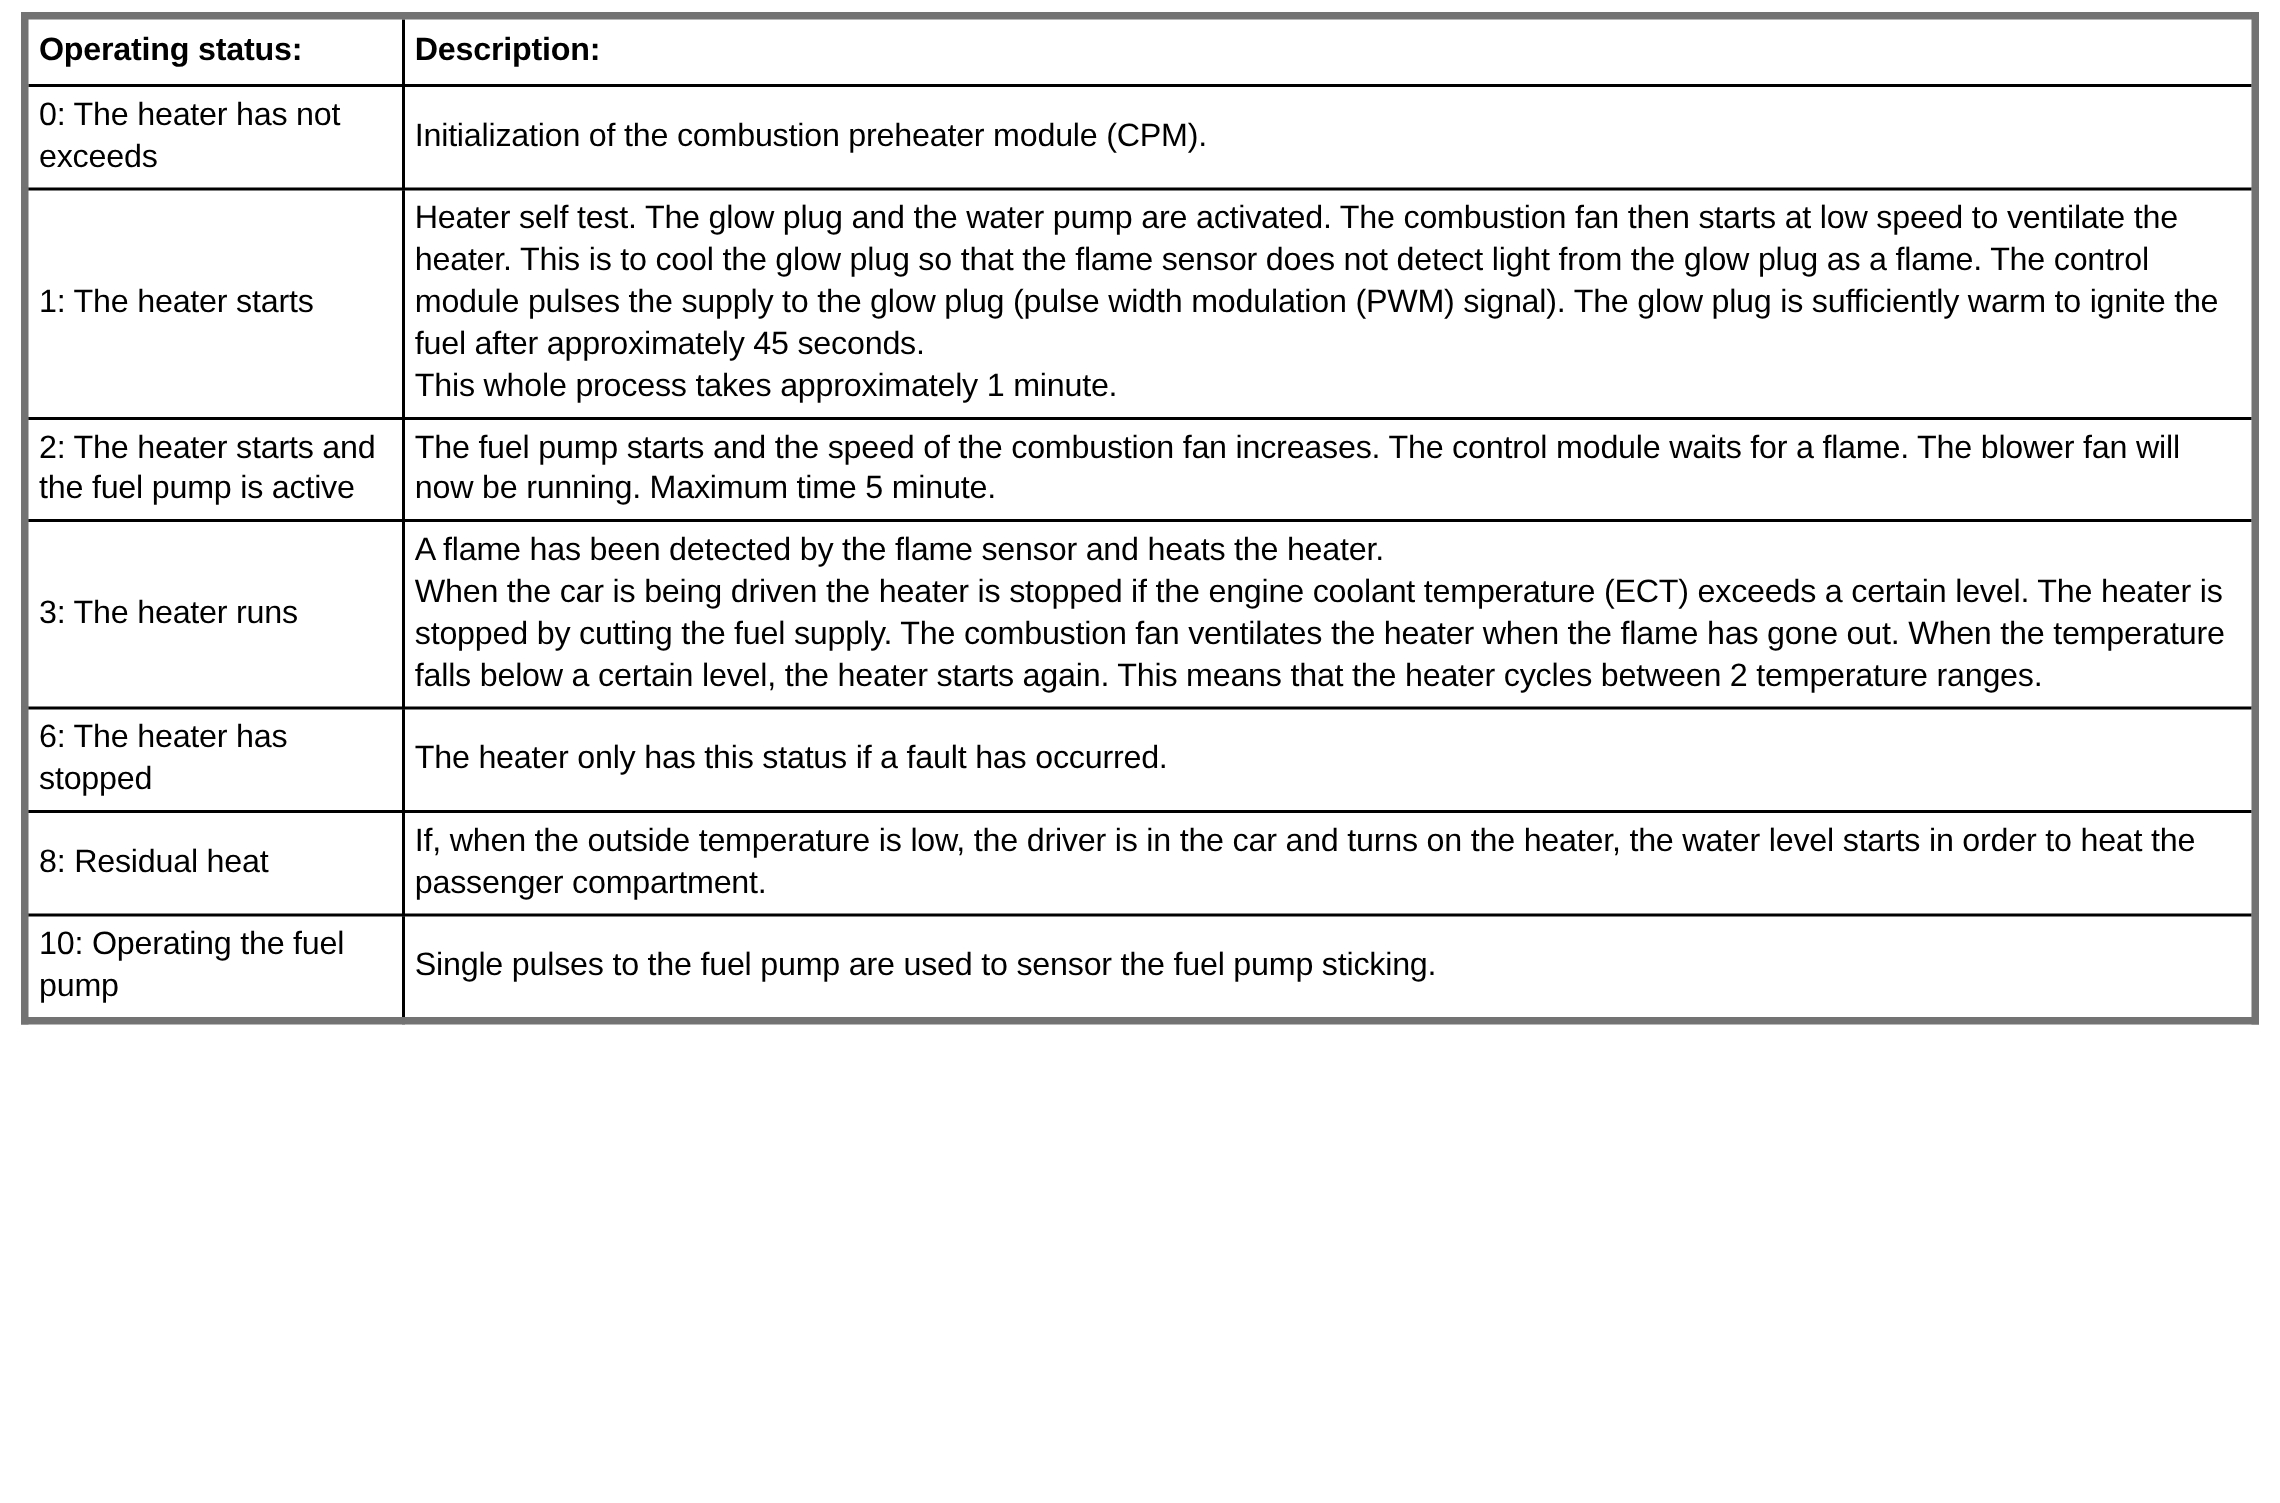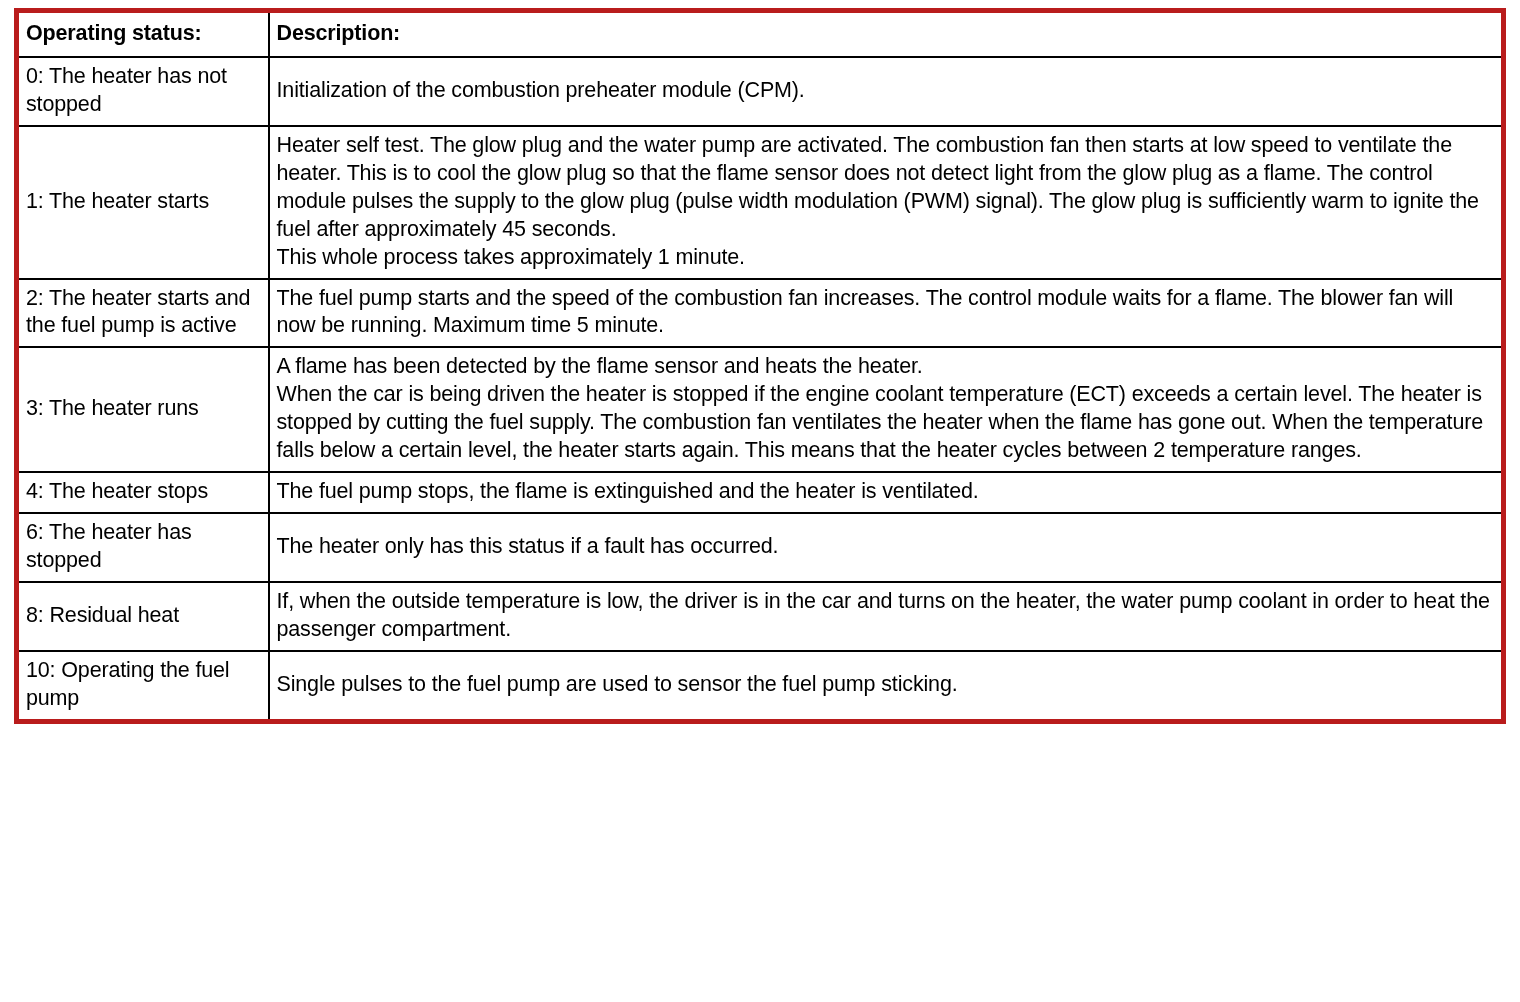--- a/index.html
+++ b/index.html
@@ -20,21 +20,21 @@
     width: 1520px;
     height: 1002px;
     box-sizing: border-box;
     padding: 8px 14px 10px 14px;
   }
 
   table.status-table {
     width: 1492px;
     border-collapse: collapse;
     table-layout: fixed;
-    border: 5px solid #b91c1c;
+    border: 5px solid #737373;
     background: #ffffff;
   }
 
   table.status-table col.col-status { width: 252px; }
   table.status-table col.col-desc   { width: 1235px; }
 
   table.status-table td,
   table.status-table th {
     border: 2px solid #000000;
     vertical-align: middle;
@@ -73,48 +73,44 @@
       <col class="col-desc">
     </colgroup>
     <thead>
       <tr>
         <th class="status-cell">Operating status:</th>
         <th class="desc-cell">Description:</th>
       </tr>
     </thead>
     <tbody>
       <tr>
-        <td class="status-cell">0: The heater has not stopped</td>
+        <td class="status-cell">0: The heater has not exceeds</td>
         <td class="desc-cell linebreaks">Initialization of the combustion preheater module (CPM).</td>
       </tr>
       <tr>
         <td class="status-cell">1: The heater starts</td>
         <td class="desc-cell linebreaks">Heater self test. The glow plug and the water pump are activated. The combustion fan then starts at low speed to ventilate the heater. This is to cool the glow plug so that the flame sensor does not detect light from the glow plug as a flame. The control module pulses the supply to the glow plug (pulse width modulation (PWM) signal). The glow plug is sufficiently warm to ignite the fuel after approximately 45 seconds.
 This whole process takes approximately 1 minute.</td>
       </tr>
       <tr>
         <td class="status-cell">2: The heater starts and the fuel pump is active</td>
         <td class="desc-cell linebreaks">The fuel pump starts and the speed of the combustion fan increases. The control module waits for a flame. The blower fan will now be running. Maximum time 5 minute.</td>
       </tr>
       <tr>
         <td class="status-cell">3: The heater runs</td>
         <td class="desc-cell linebreaks">A flame has been detected by the flame sensor and heats the heater.
 When the car is being driven the heater is stopped if the engine coolant temperature (ECT) exceeds a certain level. The heater is stopped by cutting the fuel supply. The combustion fan ventilates the heater when the flame has gone out. When the temperature falls below a certain level, the heater starts again. This means that the heater cycles between 2 temperature ranges.</td>
       </tr>
       <tr>
-        <td class="status-cell">4: The heater stops</td>
-        <td class="desc-cell linebreaks">The fuel pump stops, the flame is extinguished and the heater is ventilated.</td>
-      </tr>
-      <tr>
         <td class="status-cell">6: The heater has stopped</td>
         <td class="desc-cell linebreaks">The heater only has this status if a fault has occurred.</td>
       </tr>
       <tr>
         <td class="status-cell">8: Residual heat</td>
-        <td class="desc-cell linebreaks">If, when the outside temperature is low, the driver is in the car and turns on the heater, the water pump coolant in order to heat the passenger compartment.</td>
+        <td class="desc-cell linebreaks">If, when the outside temperature is low, the driver is in the car and turns on the heater, the water level starts in order to heat the passenger compartment.</td>
       </tr>
       <tr>
         <td class="status-cell">10: Operating the fuel pump</td>
         <td class="desc-cell linebreaks">Single pulses to the fuel pump are used to sensor the fuel pump sticking.</td>
       </tr>
     </tbody>
   </table>
 </div>
 
 </body></html>

